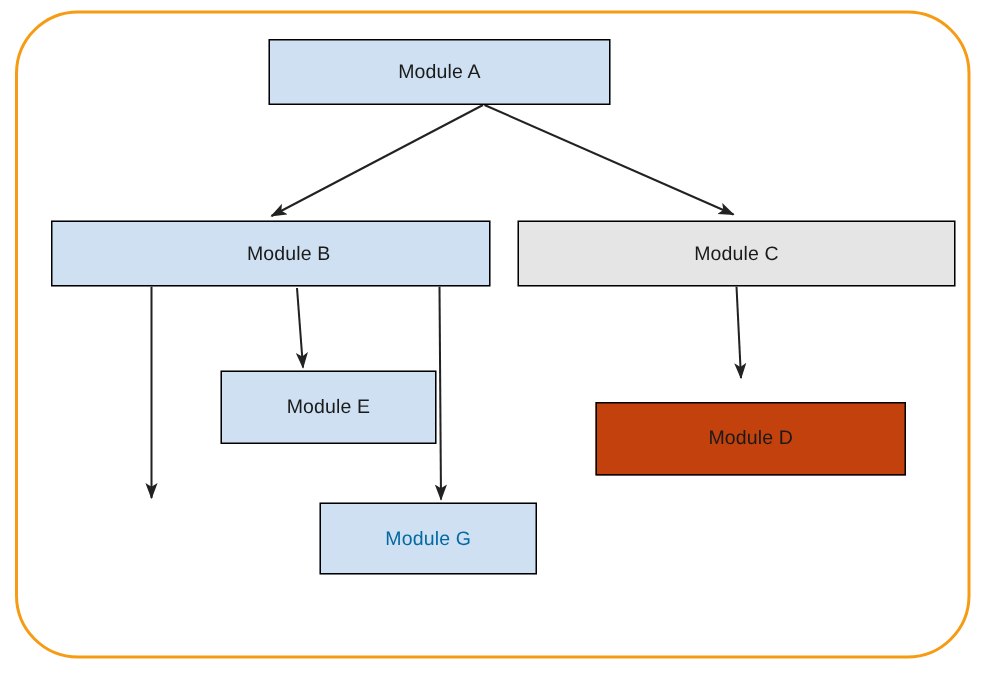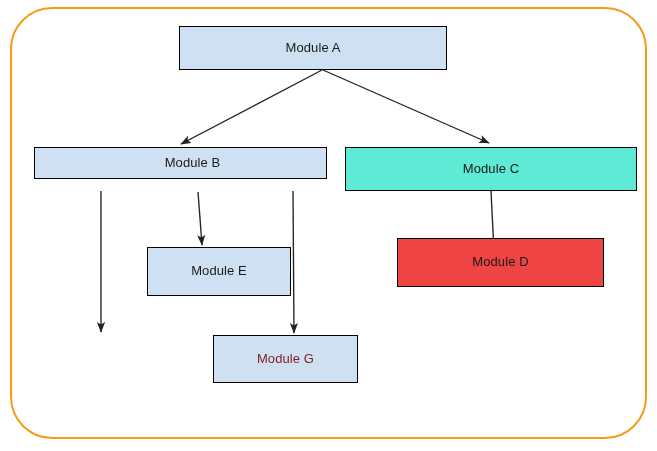--- a/index.html
+++ b/index.html
@@ -72,32 +72,32 @@
     <g id="edge-lines" stroke="#222222" stroke-width="1.35" fill="none" marker-end="url(#arrowhead)">
         <line x1="322" y1="70" x2="181" y2="144"></line>
         <line x1="323" y1="70" x2="489" y2="143"></line>
         <line x1="101" y1="191" x2="101" y2="332"></line>
         <line x1="198" y1="192" x2="202" y2="245"></line>
         <line x1="293" y1="191" x2="294" y2="333"></line>
         <line x1="491" y1="191" x2="494" y2="252"></line>
       </g>
   </svg>
 
-  <div class="node" id="node-A" style="left: 179px; top: 26px; width: 268px; height: 44px; background: rgb(207, 224, 242); border-color: rgb(0, 0, 0); color: rgb(26, 26, 26); font-size: 13px;">
+  <div class="node" id="node-A" style="left: 179px; top: 26px; width: 228px; height: 44px; background: rgb(207, 224, 242); border-color: rgb(0, 0, 0); color: rgb(26, 26, 26); font-size: 13px;">
     <span>Module A</span>
   </div>
-  <div class="node" id="node-B" style="left: 34px; top: 147px; width: 293px; height: 32px; background: rgb(207, 224, 242); border-color: rgb(0, 0, 0); color: rgb(26, 26, 26); font-size: 13px; padding-left: 24px;">
+  <div class="node" id="node-B" style="left: 34px; top: 147px; width: 293px; height: 44px; background: rgb(207, 224, 242); border-color: rgb(0, 0, 0); color: rgb(26, 26, 26); font-size: 13px; padding-left: 24px;">
     <span>Module B</span>
   </div>
-  <div class="node" id="node-C" style="left: 345px; top: 147px; width: 292px; height: 44px; background: #5eead4; border-color: rgb(0, 0, 0); color: rgb(26, 26, 26); font-size: 13px;">
+  <div class="node" id="node-C" style="left: 345px; top: 147px; width: 292px; height: 44px; background: #e5e5e5; border-color: rgb(0, 0, 0); color: rgb(26, 26, 26); font-size: 13px;">
     <span>Module C</span>
   </div>
   <div class="node" id="node-E" style="left: 147px; top: 247px; width: 144px; height: 49px; background: rgb(207, 224, 242); border-color: rgb(0, 0, 0); color: rgb(26, 26, 26); font-size: 13px;">
     <span>Module E</span>
   </div>
-  <div class="node" id="node-D" style="left: 397px; top: 238px; width: 207px; height: 49px; background: #ef4444; border-color: rgb(0, 0, 0); color: rgb(26, 26, 26); font-size: 13px;">
+  <div class="node" id="node-D" style="left: 397px; top: 268px; width: 207px; height: 49px; background: #c2410c; border-color: rgb(0, 0, 0); color: rgb(26, 26, 26); font-size: 13px;">
     <span>Module D</span>
   </div>
-  <div class="node" id="node-G" style="left: 213px; top: 335px; width: 145px; height: 48px; background: rgb(207, 224, 242); border-color: rgb(0, 0, 0); color: #7f1d1d; font-size: 13px; text-align: right;">
+  <div class="node" id="node-G" style="left: 213px; top: 335px; width: 145px; height: 48px; background: rgb(207, 224, 242); border-color: rgb(0, 0, 0); color: #0369a1; font-size: 13px; text-align: right;">
     <span>Module G</span>
   </div>
 
 </div>
 
 </body></html>

